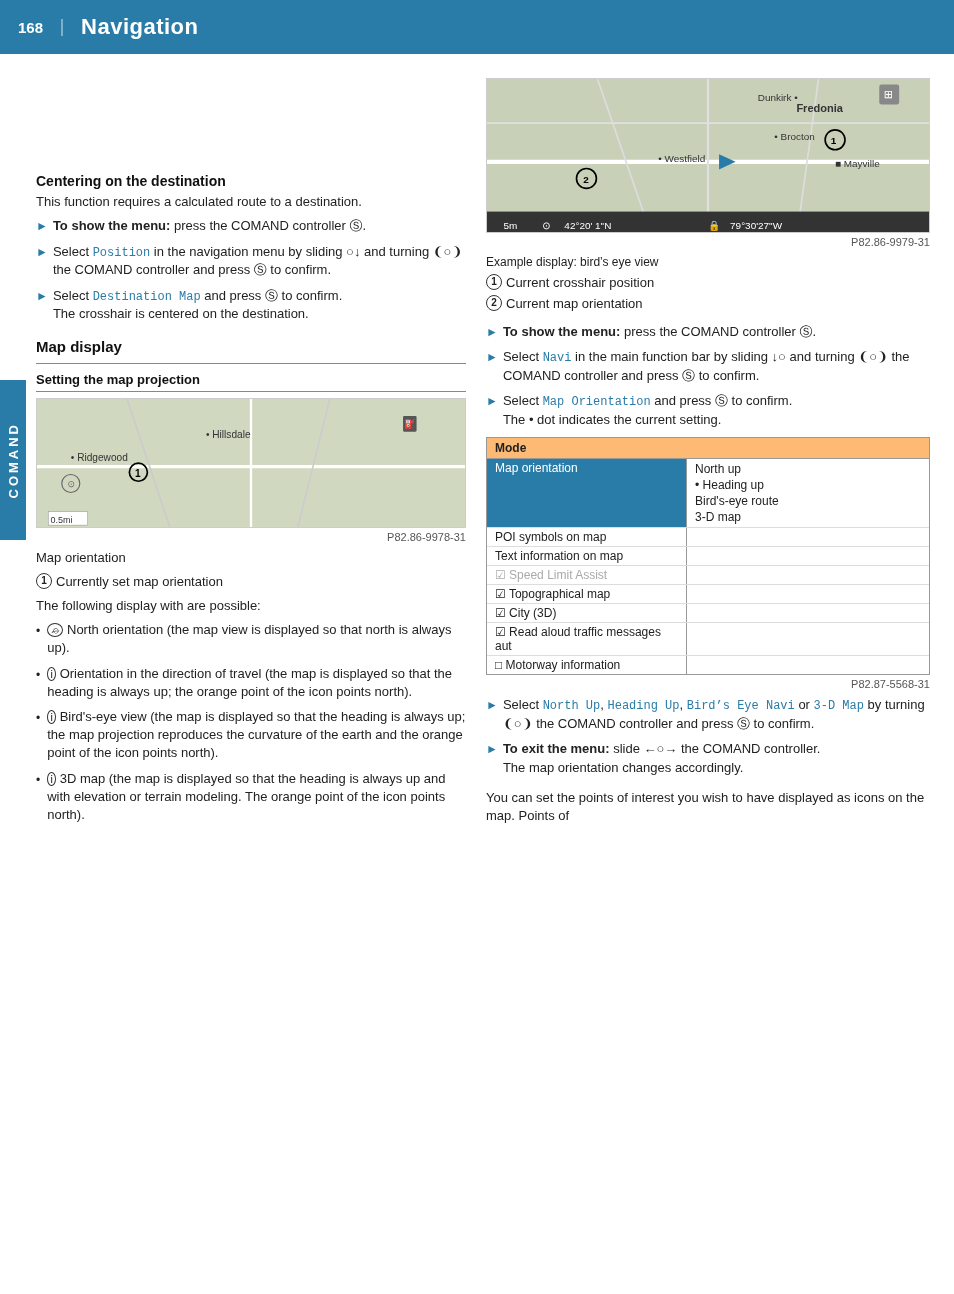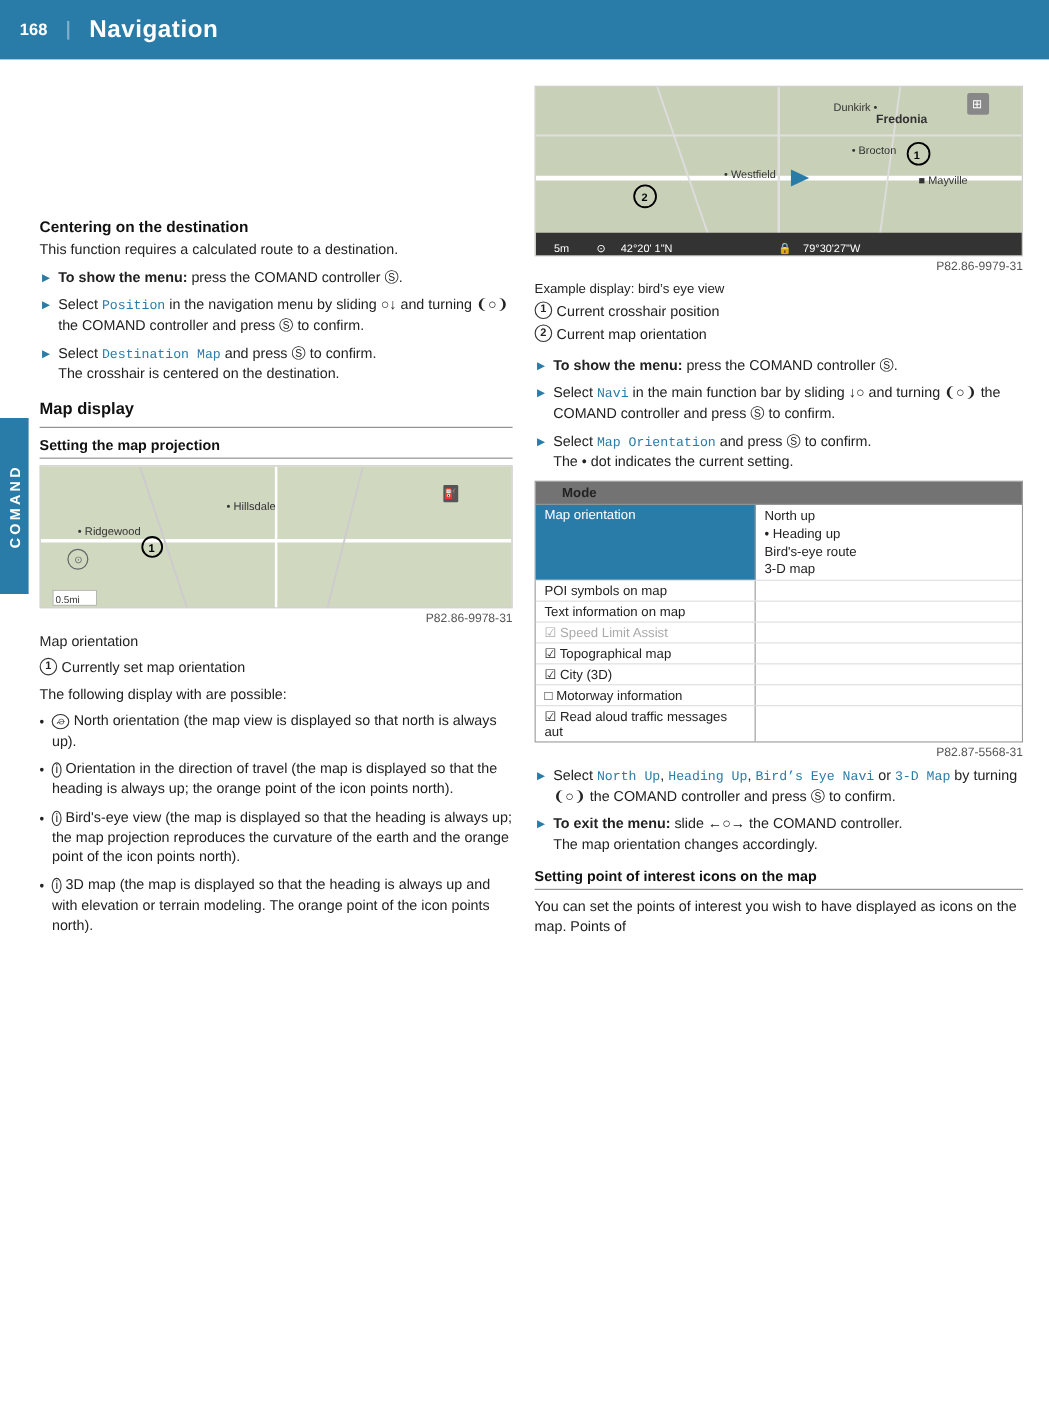--- a/index.html
+++ b/index.html
@@ -154,22 +154,22 @@
     }
 
     
     .mode-menu {
       border: 1px solid #999;
       font-size: 12px;
       margin-bottom: 3px;
       width: 100%;
     }
     .mode-menu-header {
-      background: #737373;
-      padding: 3px 24px;
+      background: #fdba74;
+      padding: 3px 8px;
       font-weight: bold;
       border-bottom: 1px solid #999;
     }
     .mode-menu-row {
       display: flex;
       border-bottom: 1px solid #ddd;
     }
     .mode-menu-row:last-child { border-bottom: none; }
     .mode-menu-left {
       flex: 0 0 200px;
@@ -430,25 +430,25 @@
         </div>
         <div class="mode-menu-row">
           <div class="mode-menu-left">☑ Topographical map</div>
           <div class="mode-menu-right"></div>
         </div>
         <div class="mode-menu-row">
           <div class="mode-menu-left">☑ City (3D)</div>
           <div class="mode-menu-right"></div>
         </div>
         <div class="mode-menu-row">
+          <div class="mode-menu-left">☑ Read aloud traffic messages aut</div>
+          <div class="mode-menu-right"></div>
+        </div>
+        <div class="mode-menu-row">
           <div class="mode-menu-left">□ Motorway information</div>
-          <div class="mode-menu-right"></div>
-        </div>
-        <div class="mode-menu-row">
-          <div class="mode-menu-left">☑ Read aloud traffic messages aut</div>
           <div class="mode-menu-right"></div>
         </div>
       </div>
       <div class="map-caption">P82.87-5568-31</div>
     </div>
 
     <div class="bullet-item">
       <span class="arrow">►</span>
       <span class="bullet-text">
         Select <span class="code-text">North Up</span><span>, </span><span class="code-text">Heading Up</span><span>, </span><span class="code-text">Bird’s Eye Navi</span><span> or </span><span class="code-text">3-D Map</span><span> by turning ❨○❩ the COMAND controller and press Ⓢ to confirm.</span>
@@ -457,19 +457,18 @@
 
     <div class="bullet-item">
       <span class="arrow">►</span>
       <span class="bullet-text">
         <span class="bold">To exit the menu:</span><span> slide ←○→ the COMAND controller.</span>
         <br><span>The map orientation changes accordingly.</span>
       </span>
     </div>
 
     <div style="margin-top:12px;">
-      <div class="section-subheading">Setting point of interest icons on the map</div>
       <p>You can set the points of interest you wish to have displayed as icons on the map. Points of</p>
     </div>
 
   </div>
 
 </div>
 
 </body></html>

